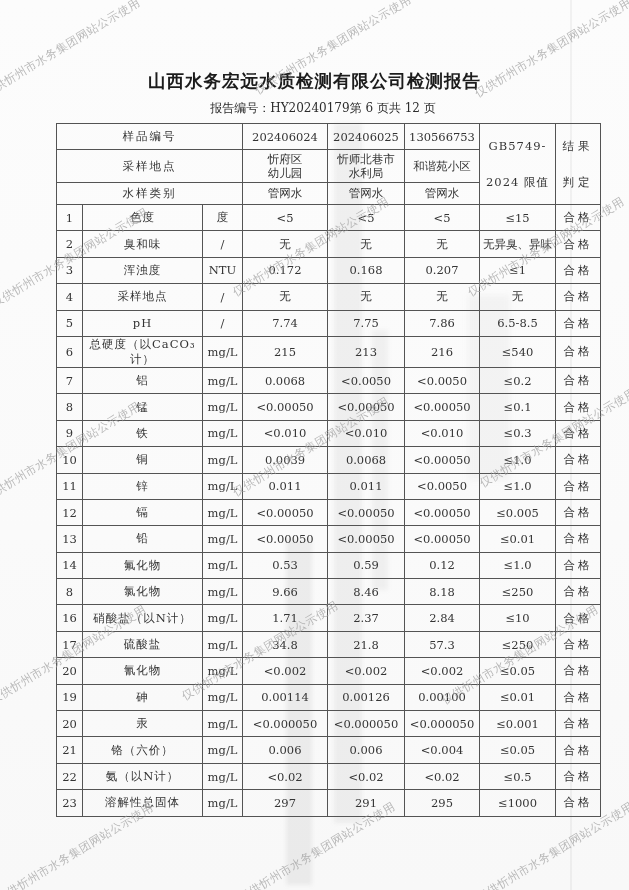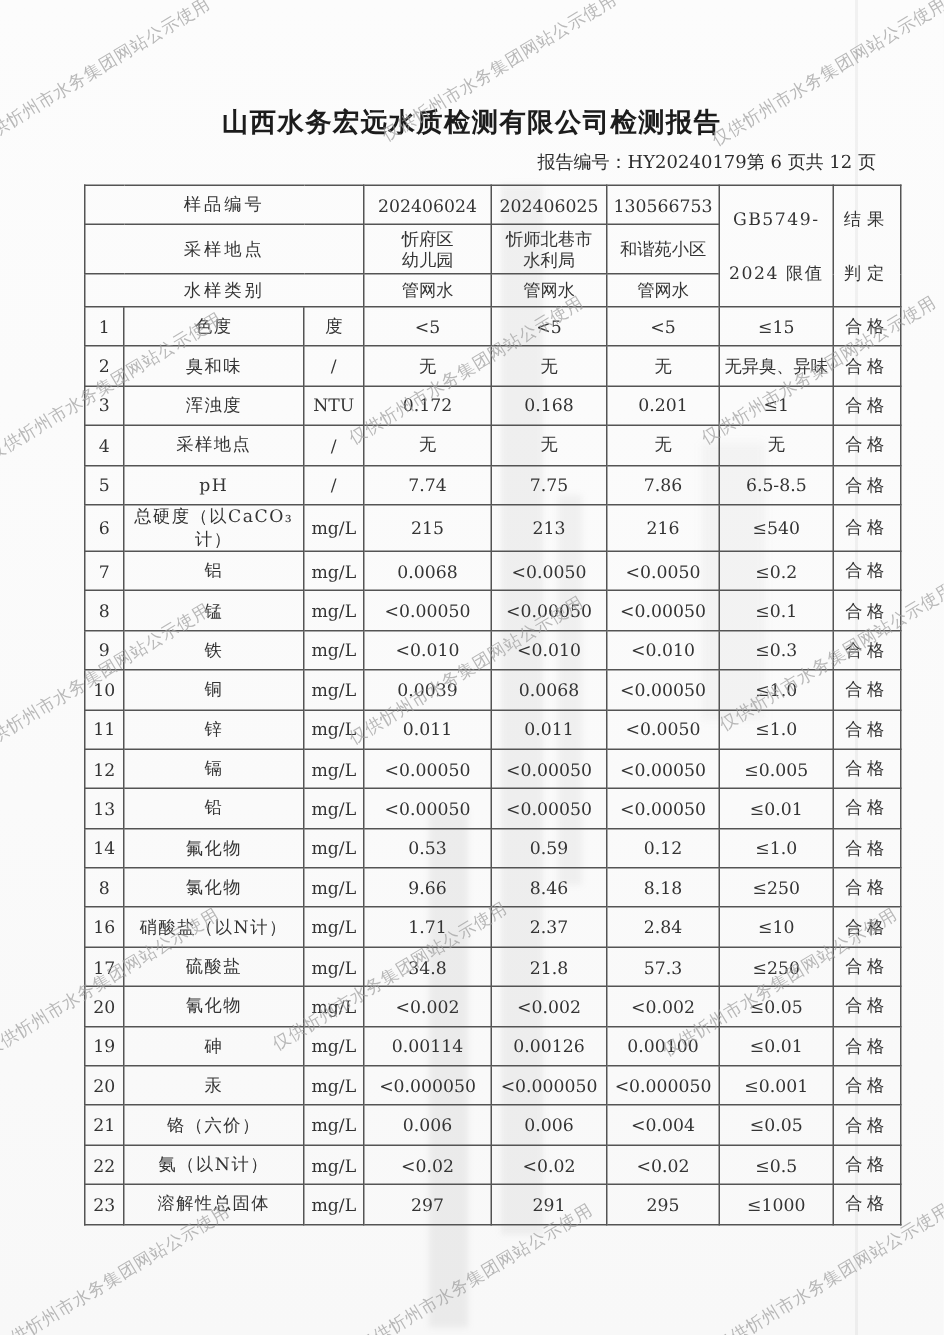--- a/index.html
+++ b/index.html
@@ -37,21 +37,21 @@
 
   
   .title {
     position:absolute; top:69px; left:0; width:100%; z-index:2;
     text-align:center;
     font-family:"DejaVu Sans","Liberation Sans",sans-serif;
     font-weight:bold; font-size:17.5px; letter-spacing:1px; color:#1c1c1c;
   }
   .report-line {
     position:absolute; top:100px; left:62px; right:45px; z-index:2;
-    display:flex; justify-content:flex-end;
+    display:flex; justify-content:center;
     font-size:12px; color:#2c2c2c;
   }
 
   
   table.results {
     position:absolute; left:56px; top:123px; z-index:2;
     width:544px; table-layout:fixed; border-collapse:collapse;
   }
   .results td {
     border:1px solid #545454;
@@ -145,21 +145,21 @@
     <td>无</td>
     <td>无异臭、异味</td>
     <td class="c-result">合格</td>
   </tr>
         <tr class="dr">
     <td>3</td>
     <td class="c-name">浑浊度</td>
     <td class="c-unit">NTU</td>
     <td>0.172</td>
     <td>0.168</td>
-    <td>0.201</td>
+    <td>0.207</td>
     <td>≤1</td>
     <td class="c-result">合格</td>
   </tr>
         <tr class="dr">
     <td>4</td>
     <td class="c-name">采样地点</td>
     <td class="c-unit">/</td>
     <td>无</td>
     <td>无</td>
     <td>无</td>

